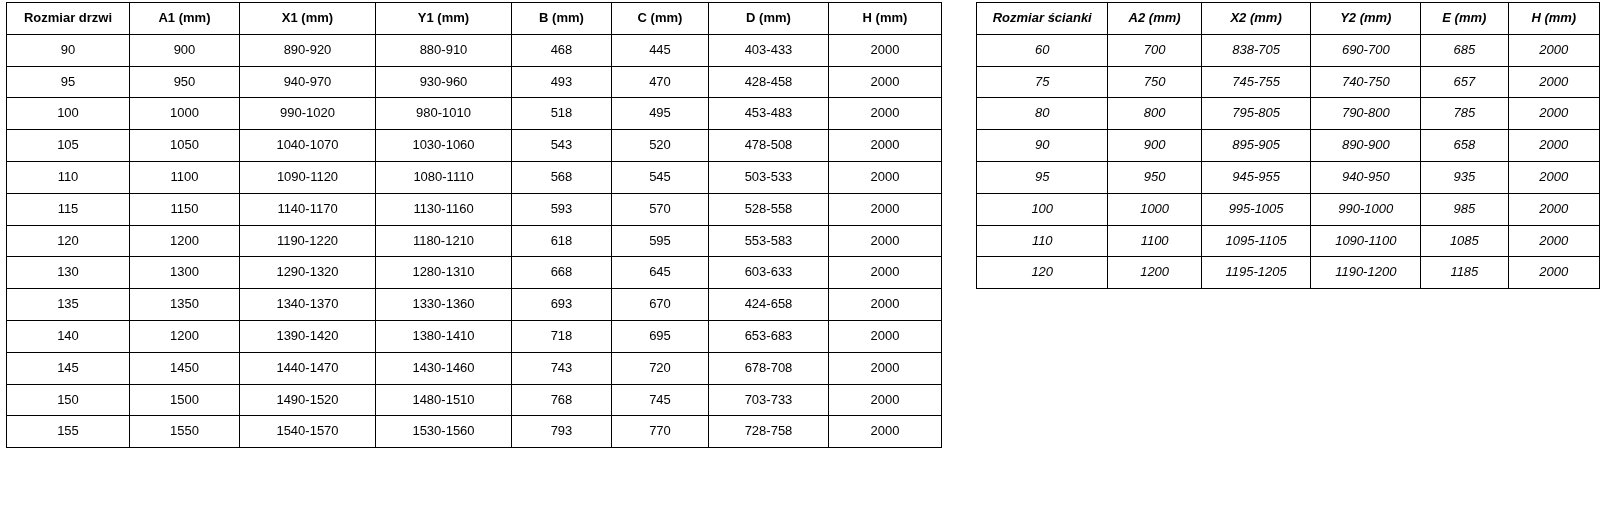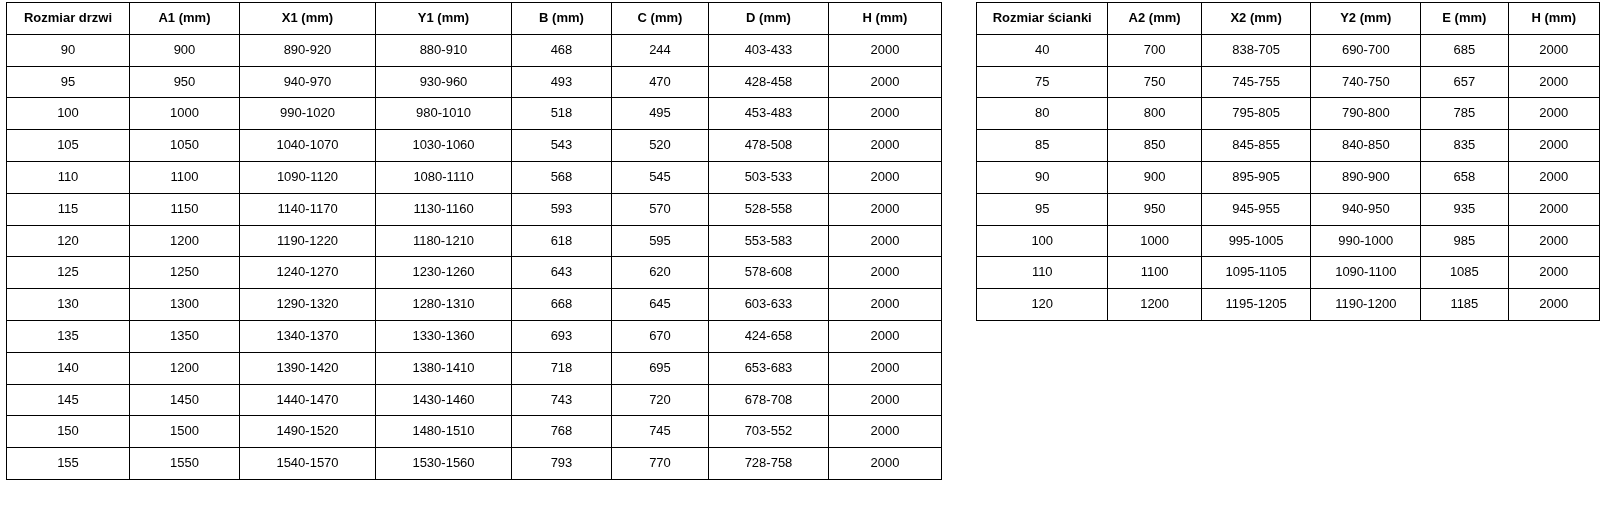--- a/index.html
+++ b/index.html
@@ -22,20 +22,21 @@
   .table-wrap {
     position: absolute;
   }
   #door-table-wrap {
     left: 6px;
     top: 2px;
   }
   #wall-table-wrap {
     left: 976px;
     top: 2px;
+    font-style: italic;
   }
   table {
     border-collapse: collapse;
     table-layout: fixed;
   }
   th, td {
     border: 1px solid #000000;
     text-align: center;
     vertical-align: middle;
     font-size: 13px;
@@ -96,21 +97,21 @@
           <th>H (mm)</th>
         </tr>
       </thead>
       <tbody>
         <tr>
           <td>90</td>
           <td>900</td>
           <td>890-920</td>
           <td>880-910</td>
           <td>468</td>
-          <td>244</td>
+          <td>445</td>
           <td>403-433</td>
           <td>2000</td>
         </tr>
         <tr>
           <td>95</td>
           <td>950</td>
           <td>940-970</td>
           <td>930-960</td>
           <td>493</td>
           <td>470</td>
@@ -161,30 +162,20 @@
           <td>120</td>
           <td>1200</td>
           <td>1190-1220</td>
           <td>1180-1210</td>
           <td>618</td>
           <td>595</td>
           <td>553-583</td>
           <td>2000</td>
         </tr>
         <tr>
-          <td>125</td>
-          <td>1250</td>
-          <td>1240-1270</td>
-          <td>1230-1260</td>
-          <td>643</td>
-          <td>620</td>
-          <td>578-608</td>
-          <td>2000</td>
-        </tr>
-        <tr>
           <td>130</td>
           <td>1300</td>
           <td>1290-1320</td>
           <td>1280-1310</td>
           <td>668</td>
           <td>645</td>
           <td>603-633</td>
           <td>2000</td>
         </tr>
         <tr>
@@ -217,21 +208,21 @@
           <td>678-708</td>
           <td>2000</td>
         </tr>
         <tr>
           <td>150</td>
           <td>1500</td>
           <td>1490-1520</td>
           <td>1480-1510</td>
           <td>768</td>
           <td>745</td>
-          <td>703-552</td>
+          <td>703-733</td>
           <td>2000</td>
         </tr>
         <tr>
           <td>155</td>
           <td>1550</td>
           <td>1540-1570</td>
           <td>1530-1560</td>
           <td>793</td>
           <td>770</td>
           <td>728-758</td>
@@ -256,21 +247,21 @@
           <th>Rozmiar ścianki</th>
           <th>A2 (mm)</th>
           <th>X2 (mm)</th>
           <th>Y2 (mm)</th>
           <th>E (mm)</th>
           <th>H (mm)</th>
         </tr>
       </thead>
       <tbody>
         <tr>
-          <td>40</td>
+          <td>60</td>
           <td>700</td>
           <td>838-705</td>
           <td>690-700</td>
           <td>685</td>
           <td>2000</td>
         </tr>
         <tr>
           <td>75</td>
           <td>750</td>
           <td>745-755</td>
@@ -280,28 +271,20 @@
         </tr>
         <tr>
           <td>80</td>
           <td>800</td>
           <td>795-805</td>
           <td>790-800</td>
           <td>785</td>
           <td>2000</td>
         </tr>
         <tr>
-          <td>85</td>
-          <td>850</td>
-          <td>845-855</td>
-          <td>840-850</td>
-          <td>835</td>
-          <td>2000</td>
-        </tr>
-        <tr>
           <td>90</td>
           <td>900</td>
           <td>895-905</td>
           <td>890-900</td>
           <td>658</td>
           <td>2000</td>
         </tr>
         <tr>
           <td>95</td>
           <td>950</td>

